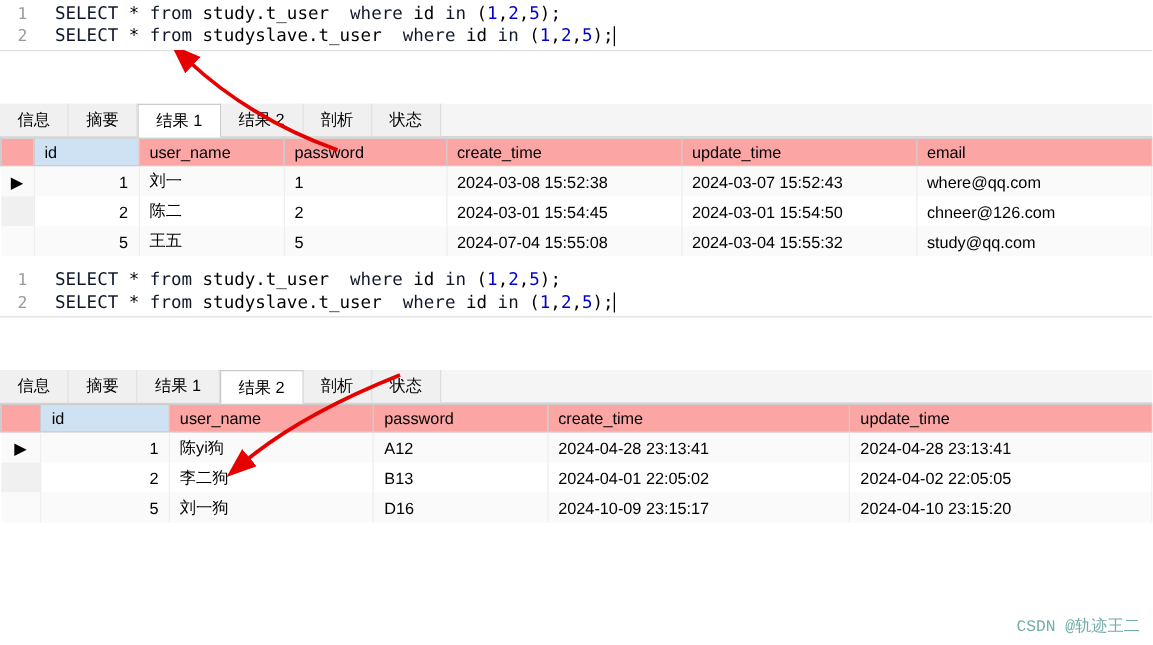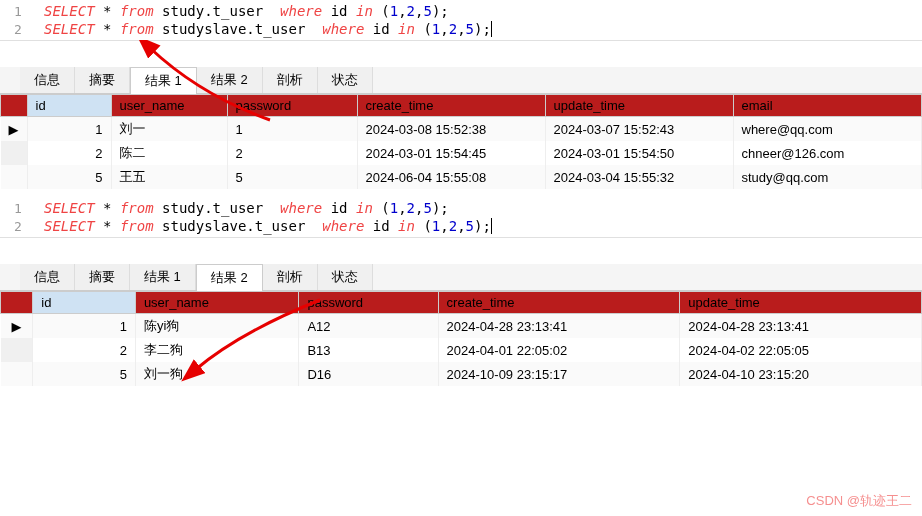--- a/index.html
+++ b/index.html
@@ -2,39 +2,39 @@
 <html><head>
   <meta charset="utf-8">
   <style>
     * { box-sizing: border-box; margin: 0; padding: 0; }
     body { font-family: "Microsoft YaHei", Arial, sans-serif; font-size: 13px; background: #fff; color: #000; position: relative; width: 922px; height: 516px; overflow: hidden; }
     
     .sql-editor { background: #fff; padding: 2px 0; border-bottom: 1px solid #e0e0e0; }
     .sql-line { display: flex; align-items: center; font-family: "Consolas", monospace; font-size: 14px; padding: 1px 0; }
     .line-num { width: 36px; text-align: center; color: #999; font-size: 13px; }
     .sql-content { padding-left: 8px; }
-    .kw { color: #ef4444; font-style: italic; }
+    .kw { color: #0f172a; }
     .txt { color: #000; }
     .num { color: #0000cc; }
     .cursor { border-right: 1.5px solid #000; }
     
-    .tabs { display: flex; border-bottom: 1px solid #ccc; background: #f5f5f5; margin-top: 26px; padding-left: 20px; }
+    .tabs { display: flex; border-bottom: 1px solid #ccc; background: #f5f5f5; margin-top: 42px; }
     .tab { padding: 4px 14px; font-size: 13px; border-right: 1px solid #ddd; background: #f0f0f0; cursor: pointer; }
     .tab.active { background: #fff; border-top: 1px solid #ccc; border-left: 1px solid #ccc; border-right: 1px solid #ccc; margin-bottom: -1px; }
     
     .grid { border-collapse: collapse; width: 100%; font-size: 13px; }
-    .grid th { text-align: left; padding: 3px 8px; background: #b91c1c; border: 1px solid #ccc; font-weight: normal; }
+    .grid th { text-align: left; padding: 3px 8px; background: #fca5a5; border: 1px solid #ccc; font-weight: normal; }
     .grid th.id-col { background: #cfe2f3; }
     .grid td { padding: 3px 8px; border-right: 1px solid #eee; }
     .grid tr:nth-child(even) td { background: #fafafa; }
     .row-marker { width: 12px; background: #f0f0f0; border-right: 1px solid #ccc; text-align: center; }
     .id-cell { text-align: right; padding-right: 10px; }
     
     .arrow { position: absolute; pointer-events: none; }
-    .watermark { position: absolute; bottom: 6px; right: 10px; color: #ef4444; font-size: 13px; opacity: 0.6; }
+    .watermark { position: absolute; bottom: 6px; right: 10px; color: #0f766e; font-size: 13px; opacity: 0.6; font-family: Liberation Mono, monospace; }
     
     .section2 { margin-top: 8px; }
   </style>
 </head>
 <body>
 
 <div class="sql-editor">
   <div class="sql-line">
     <span class="line-num">1</span>
     <span class="sql-content"><span class="kw">SELECT</span> <span class="txt">*</span> <span class="kw">from</span> <span class="txt">study.t_user</span>&nbsp; <span class="kw">where</span> <span class="txt">id</span> <span class="kw">in</span> <span class="txt">(</span><span class="num">1</span><span class="txt">,</span><span class="num">2</span><span class="txt">,</span><span class="num">5</span><span class="txt">);</span></span>
@@ -90,21 +90,21 @@
     <td>2</td>
     <td>2024-03-01 15:54:45</td>
     <td>2024-03-01 15:54:50</td>
     <td>chneer@126.com</td>
   </tr>
   <tr>
     <td class="row-marker"></td>
     <td class="id-cell">5</td>
     <td>王五</td>
     <td>5</td>
-    <td>2024-06-04 15:55:08</td>
+    <td>2024-07-04 15:55:08</td>
     <td>2024-03-04 15:55:32</td>
     <td>study@qq.com</td>
   </tr>
 </tbody>
   </table>
 
 <div class="section2">
 <div class="sql-editor">
   <div class="sql-line">
     <span class="line-num">1</span>

